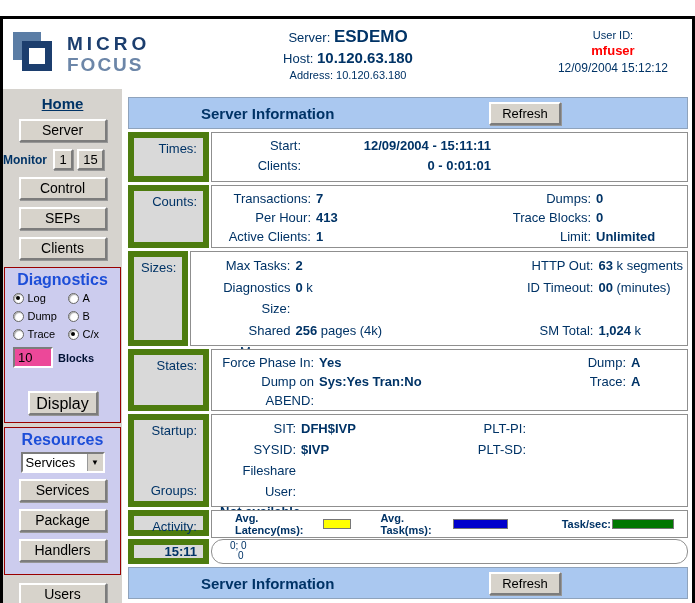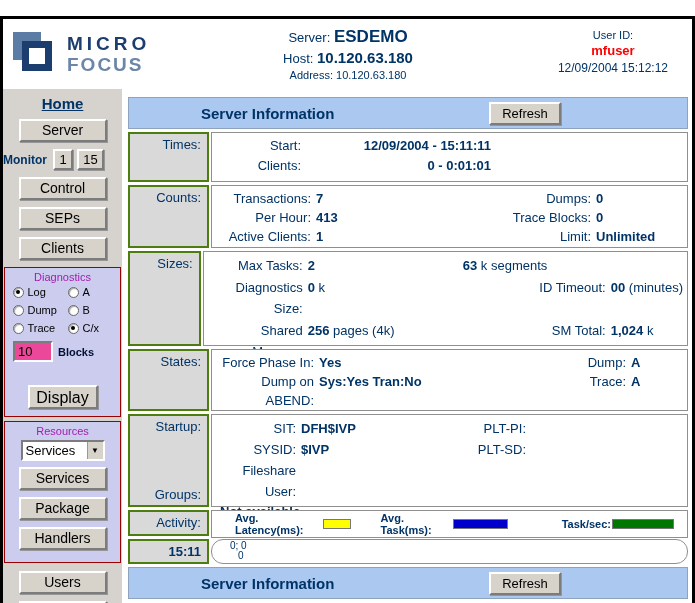--- a/index.html
+++ b/index.html
@@ -36,21 +36,21 @@
           color: #003366; margin-bottom: 7px; cursor: pointer; }
   .btn { display: block; background: #d7d3cb; color: #000; text-align: center;
          border: 2px solid; border-color: #ffffff #7c7c7c #7c7c7c #ffffff;
          box-shadow: 1px 1px 0 #969696; font-size: 14px; font-family: inherit; cursor: pointer; }
   .side-btn { width: 88px; height: 23px; margin: 0 auto 7px auto; line-height: 19px; }
   .monitor-row { display: flex; align-items: center; justify-content: flex-start; margin: 2px 0 7px 0; gap: 4px; }
   .monitor-label { font-size: 12px; font-weight: bold; color: #003366; margin-right: 2px; }
   .mini-btn { height: 21px; line-height: 17px; font-size: 13px; }
   .mini-1 { width: 20px; } .mini-15 { width: 27px; }
   .panel { border: 1px solid #990000; background: #ccccee; margin: 4px 1px; padding: 3px 0 5px 0; }
-  .panel-title { text-align: center; font-size: 11px; color: #a21caf; margin-bottom: 3px; }
+  .panel-title { text-align: center; font-size: 16px; color: #1d4ed8; margin-bottom: 3px; font-weight: bold; }
   .radio-grid { display: grid; grid-template-columns: 55px 45px; justify-content: center; row-gap: 6px; }
   .radio-item { display: flex; align-items: center; gap: 4px; cursor: pointer; }
   .radio { width: 11px; height: 11px; border-radius: 50%; background: #fff;
            border: 1px solid #666; box-shadow: inset 1px 1px 1px #aaa; position: relative; flex: 0 0 11px; }
   .radio.on::after { content: ""; position: absolute; left: 2.5px; top: 2.5px; width: 4px; height: 4px;
                      border-radius: 50%; background: #000; }
   .radio-label { font-size: 11px; color: #000; }
   .blocks-row { display: flex; align-items: center; margin: 7px 0 0 8px; gap: 5px; }
   .blocks-input { width: 40px; height: 21px; background: #ec4899; border: 2px solid;
                   border-color: #7c7c7c #ffffff #ffffff #7c7c7c; font-size: 13px; padding-left: 3px;
@@ -65,21 +65,21 @@
                   font-size: 8px; color: #000; display: flex; align-items: center; justify-content: center; }
 
   
   #main { position: absolute; left: 125px; top: 78px; width: 560px; }
   .bar { height: 32px; background: #aac8f0; border: 1px solid #8fa3bc; position: relative;
          display: flex; align-items: center; margin-bottom: 3px; }
   .bar-title { margin-left: 72px; font-size: 15px; font-weight: bold; color: #003366; }
   .refresh-btn { position: absolute; left: 360px; top: 4px; width: 72px; height: 23px;
                  font-size: 13px; line-height: 18px; }
   .row { display: flex; margin-bottom: 3px; }
-  .label-cell { width: 81px; background: #d9d9d9; border: 2px solid #4d7c0f; margin-right: 2px;
+  .label-cell { width: 81px; background: #d9d9d9; border: 6px solid #4d7c0f; margin-right: 2px;
                 text-align: right; padding: 3px 6px 3px 0; color: #003366; font-size: 13px;
                 display: flex; flex-direction: column; justify-content: space-between; align-items: flex-end; }
   .value-cell { flex: 1; background: #fff; border: 1px solid #8f8f8f; color: #003366;
                 font-size: 13px; padding: 3px 4px; }
   .r-times { height: 50px; } .r-counts { height: 63px; } .r-sizes { height: 95px; }
   .r-states { height: 62px; } .r-startup { height: 93px; } .r-activity { height: 26px; }
   .r-time2 { height: 25px; }
   .tline { display: flex; line-height: 20px; }
   .tk { width: 85px; text-align: right; }
   .tv { width: 190px; text-align: right; font-weight: bold; }
@@ -266,20 +266,21 @@
       <div class="label-cell">
           <span>Sizes:</span>
         </div>
       <div class="value-cell">
         <div class="vline">
           <span class="half left">
               <span class="lk">Max Tasks:</span>
               <span class="lv"><b>2</b><span class="sfx"></span></span>
             </span>
           <span class="half right">
+              <span class="lk">HTTP Out:</span>
               <span class="lv"><b>63</b><span class="sfx"> k segments</span></span>
             </span>
         </div>
         <div class="vline">
           <span class="half left">
               <span class="lk">Diagnostics Size:</span>
               <span class="lv"><b>0</b><span class="sfx"> k</span></span>
             </span>
           <span class="half right">
               <span class="lk">ID Timeout:</span>

